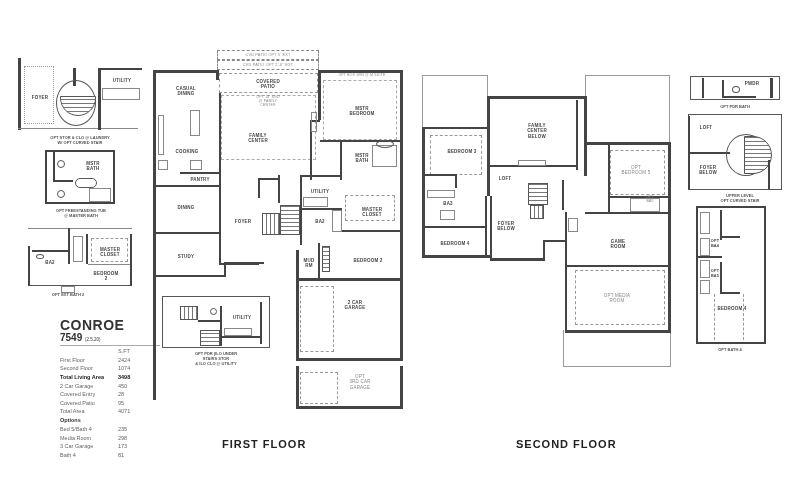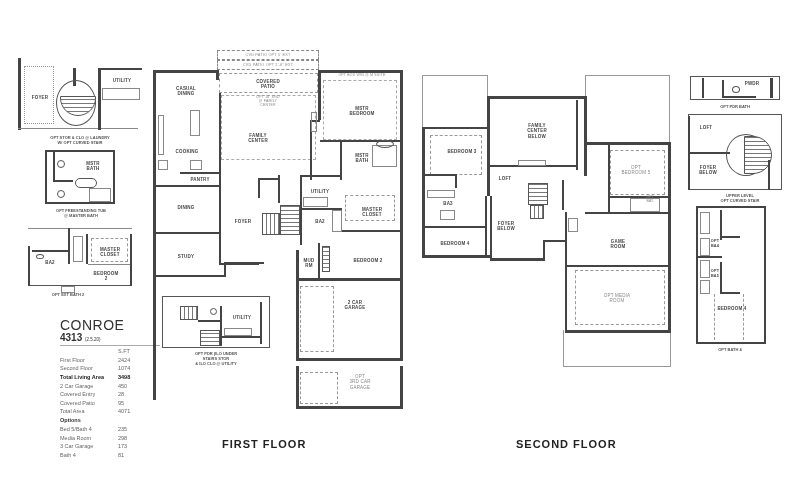--- a/index.html
+++ b/index.html
@@ -11,21 +11,21 @@
   .thin{position:absolute;border:1px solid #888;box-sizing:border-box;}
   .lbl{position:absolute;font-size:4.5px;font-weight:bold;color:#444;text-align:center;letter-spacing:0.2px;line-height:1.2;white-space:pre-line;transform:translate(-50%,-50%);}
   .lbl.light{color:#888;font-weight:normal;}
   .cap{position:absolute;font-size:4px;font-weight:bold;color:#555;text-align:center;line-height:1.2;white-space:pre-line;transform:translateX(-50%);}
   .floor-title{position:absolute;font-size:11px;font-weight:bold;color:#222;letter-spacing:1px;}
   .stairs{position:absolute;background:repeating-linear-gradient(0deg,#fff 0,#fff 3px,#777 3px,#777 4px);border:1px solid #555;box-sizing:border-box;}
   .stairs.v{background:repeating-linear-gradient(90deg,#fff 0,#fff 3px,#777 3px,#777 4px);}
   .curve{position:absolute;border:1px solid #555;border-radius:50%;box-sizing:border-box;}
   
   .spec{position:absolute;left:60px;top:318px;width:100px;font-size:5.5px;color:#666;}
-  .spec .name{font-size:14px;font-weight:normal;color:#333;letter-spacing:0.5px;line-height:1;}
+  .spec .name{font-size:14px;font-weight:bold;color:#333;letter-spacing:0.5px;line-height:1;}
   .spec .num{font-size:10px;font-weight:bold;color:#333;line-height:1.1;}
   .spec .num small{font-size:4.5px;font-weight:normal;}
   .spec .rule{border-top:1px solid #aaa;margin:2px 0 1px 0;}
   .spec .row{display:flex;height:8.6px;align-items:center;}
   .spec .row span:first-child{width:58px;}
   .spec .row.bold{color:#222;font-weight:bold;}
   .spec .hdr{font-weight:bold;color:#333;height:9px;display:flex;align-items:center;}
 </style>
 </head>
 <body>
@@ -75,21 +75,21 @@
   <div class="thin" style="left:33px;top:58px;width:14px;height:7px;"></div>
   <div class="lbl" style="left:82px;top:24px;">MASTER
 CLOSET</div>
   <div class="lbl" style="left:22px;top:35px;">BA2</div>
   <div class="lbl" style="left:78px;top:48px;">BEDROOM 2</div>
   <div class="cap" style="left:40px;top:65px;width:80px;">OPT EXT BATH 2</div>
 </div>
 
 <div class="spec">
   <div class="name">CONROE</div>
-  <div class="num"><span>4313</span> <small>(2.5.20)</small></div>
+  <div class="num"><span>7549</span> <small>(2.5.20)</small></div>
   <div class="rule"></div>
   <div class="row">
       <span></span>
       <span>S.FT</span>
     </div>
   <div class="row">
       <span>First Floor</span>
       <span>2424</span>
     </div>
   <div class="row">

